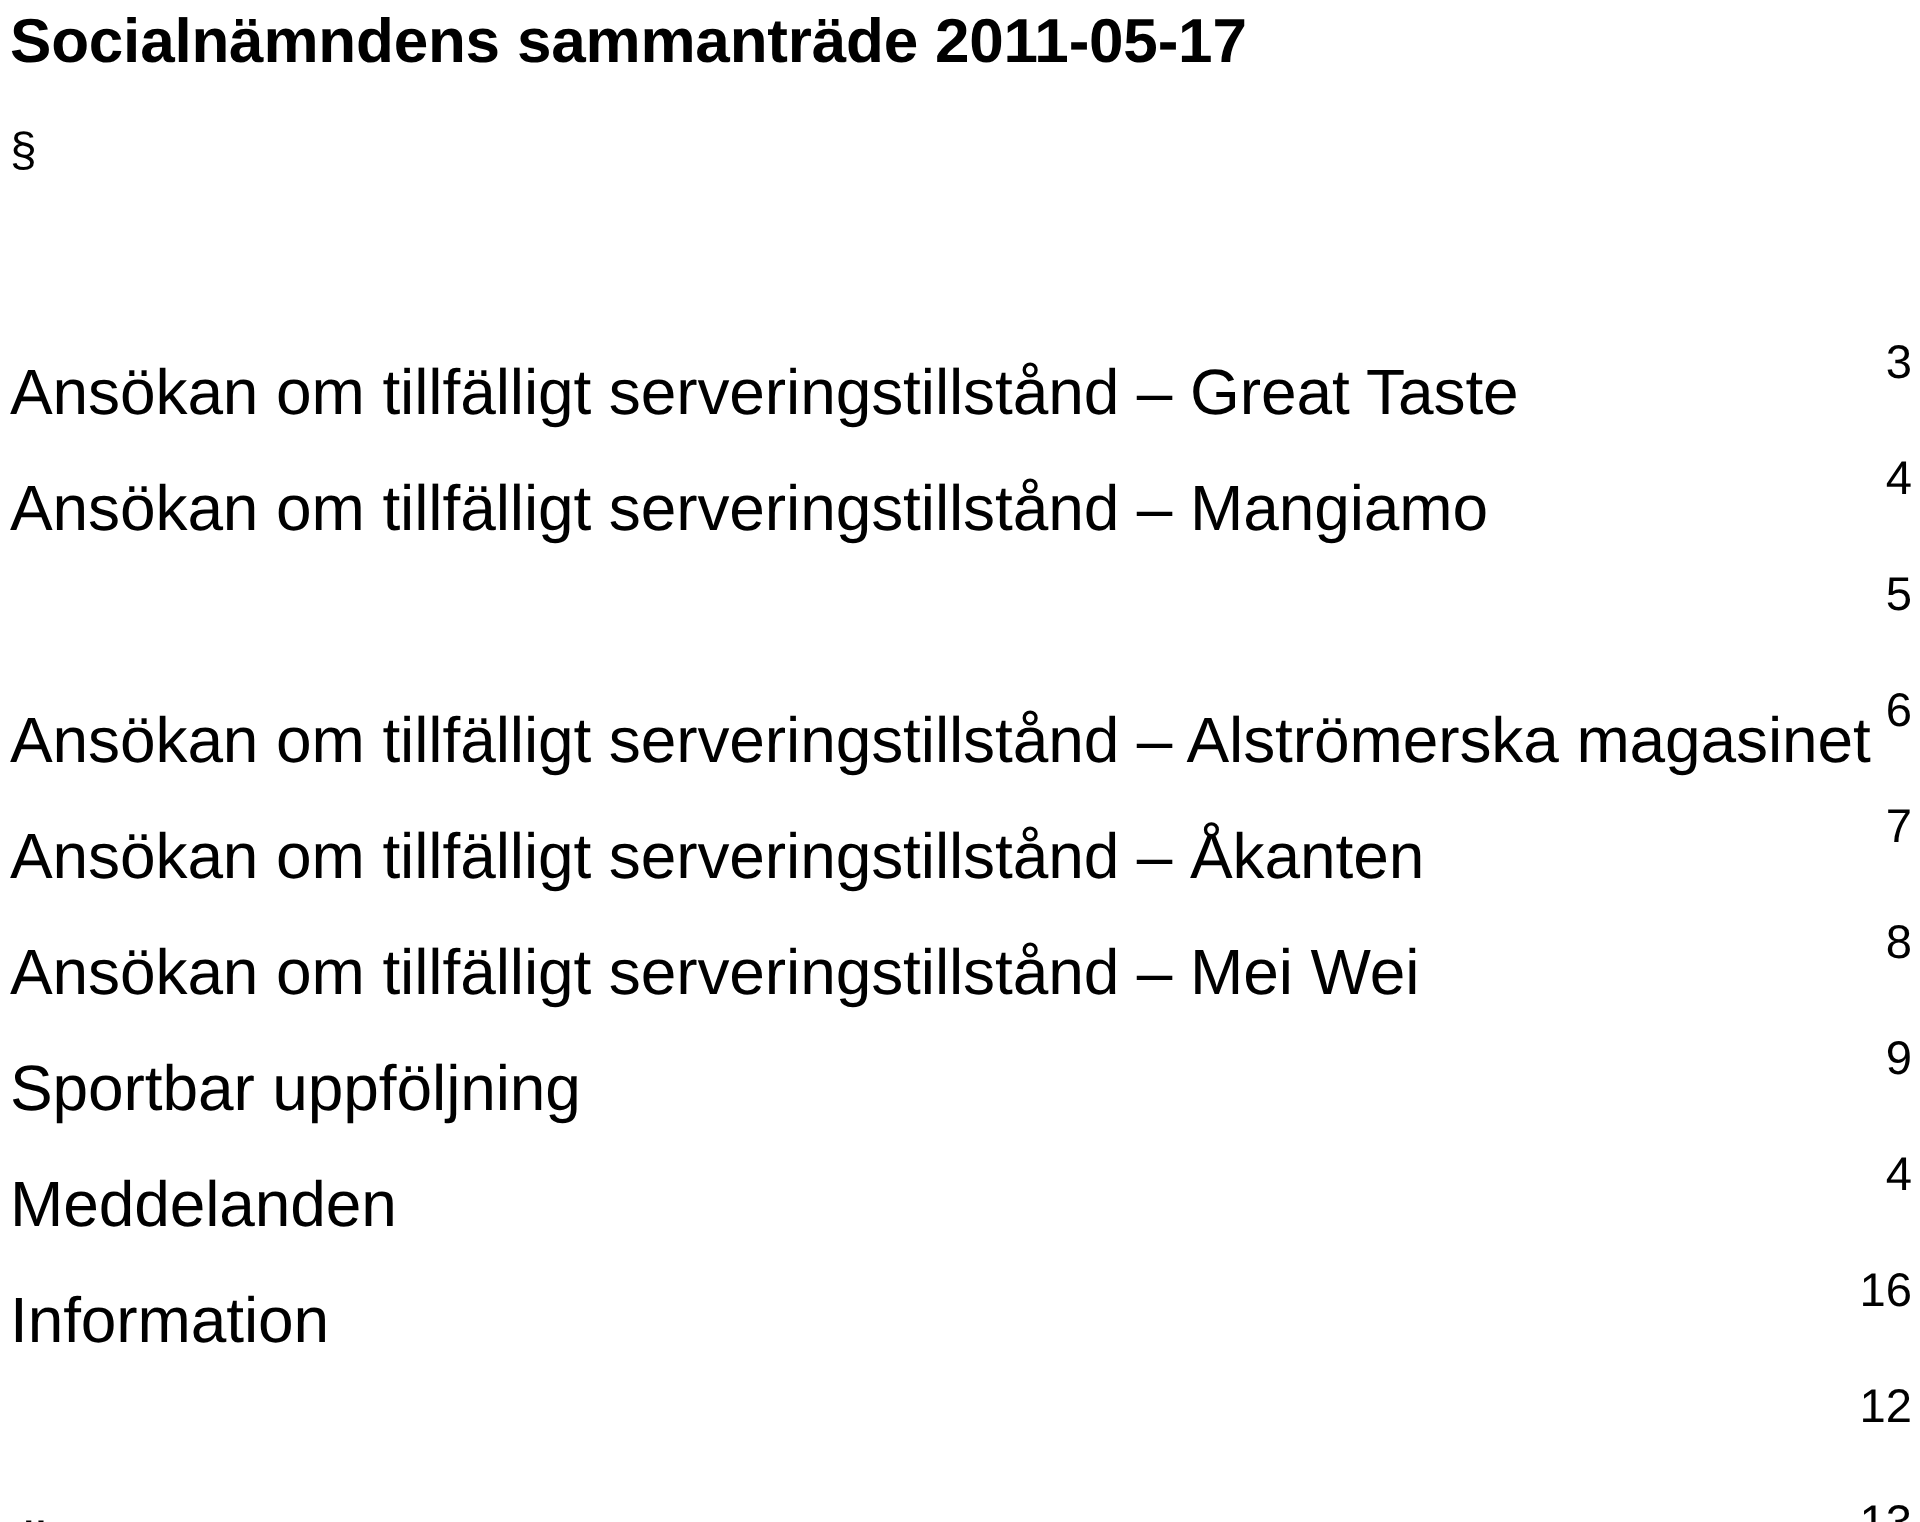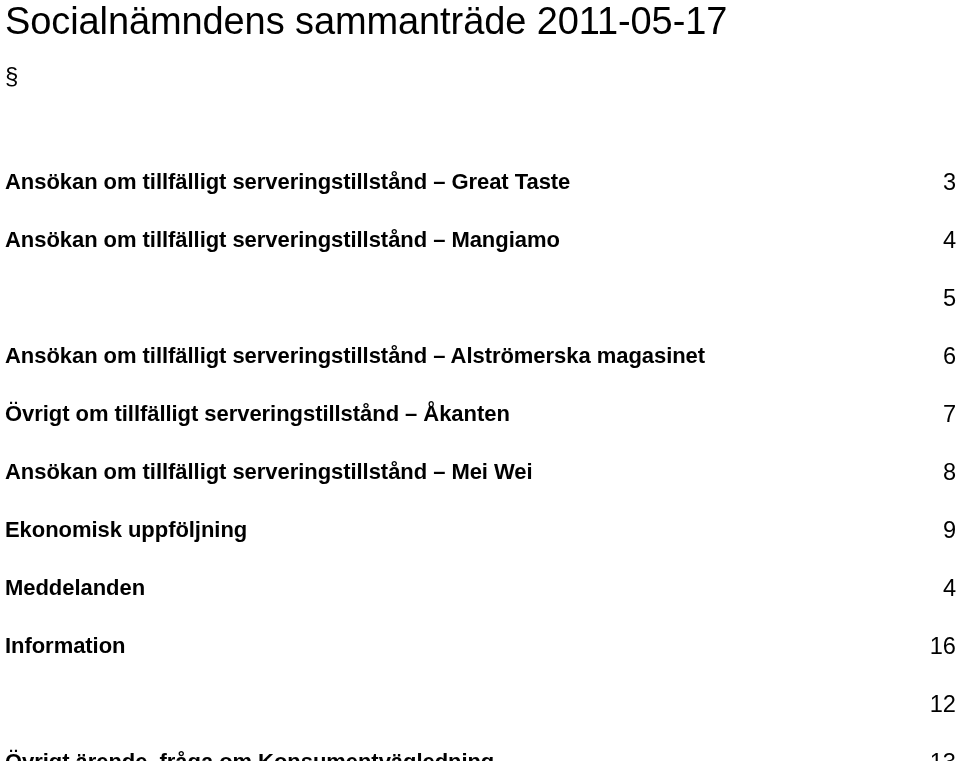--- a/index.html
+++ b/index.html
@@ -22,22 +22,22 @@
     background: #ffffff;
     overflow: hidden;
     box-sizing: border-box;
   }
 
   
   .doc-title {
     position: absolute;
     left: 5px;
     top: 4px;
-    font-size: 38px;
-    font-weight: normal;
+    font-size: 31px;
+    font-weight: bold;
     letter-spacing: -0.1px;
     line-height: 34px;
     white-space: nowrap;
     color: #000000;
   }
 
   
   .section-mark {
     position: absolute;
     left: 5px;
@@ -58,23 +58,23 @@
 
   .toc-row {
     position: relative;
     height: 58px;
     width: 960px;
   }
 
   .toc-label {
     position: absolute;
     left: 5px;
-    top: 0;
-    font-size: 22px;
-    font-weight: bold;
+    top: 14px;
+    font-size: 32px;
+    font-weight: normal;
     line-height: 28px;
     letter-spacing: -0.05px;
     white-space: nowrap;
     color: #000000;
   }
 
   .toc-page {
     position: absolute;
     right: 4px;
     top: 0;
@@ -104,29 +104,29 @@
         <span class="toc-page">4</span>
       </div>
       <div class="toc-row">
         <span class="toc-page">5</span>
       </div>
       <div class="toc-row">
         <span class="toc-label">Ansökan om tillfälligt serveringstillstånd – Alströmerska magasinet</span>
         <span class="toc-page">6</span>
       </div>
       <div class="toc-row">
-        <span class="toc-label">Övrigt om tillfälligt serveringstillstånd – Åkanten</span>
+        <span class="toc-label">Ansökan om tillfälligt serveringstillstånd – Åkanten</span>
         <span class="toc-page">7</span>
       </div>
       <div class="toc-row">
         <span class="toc-label">Ansökan om tillfälligt serveringstillstånd – Mei Wei</span>
         <span class="toc-page">8</span>
       </div>
       <div class="toc-row">
-        <span class="toc-label">Ekonomisk uppföljning</span>
+        <span class="toc-label">Sportbar uppföljning</span>
         <span class="toc-page">9</span>
       </div>
       <div class="toc-row">
         <span class="toc-label">Meddelanden</span>
         <span class="toc-page">4</span>
       </div>
       <div class="toc-row">
         <span class="toc-label">Information</span>
         <span class="toc-page">16</span>
       </div>

